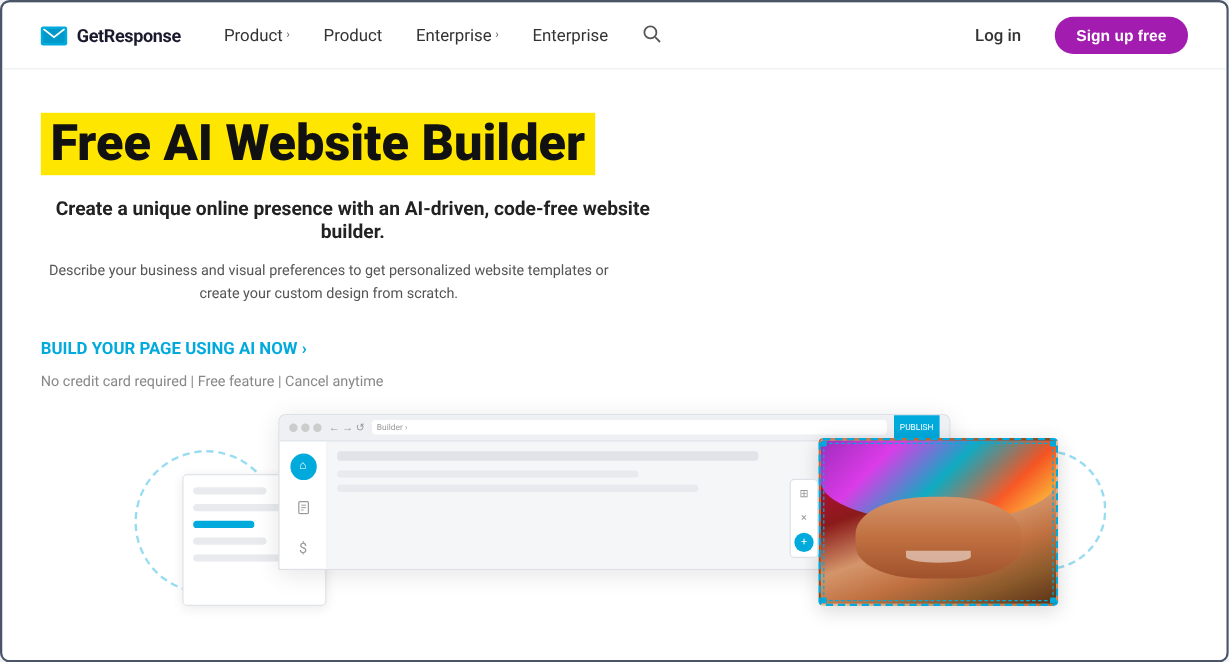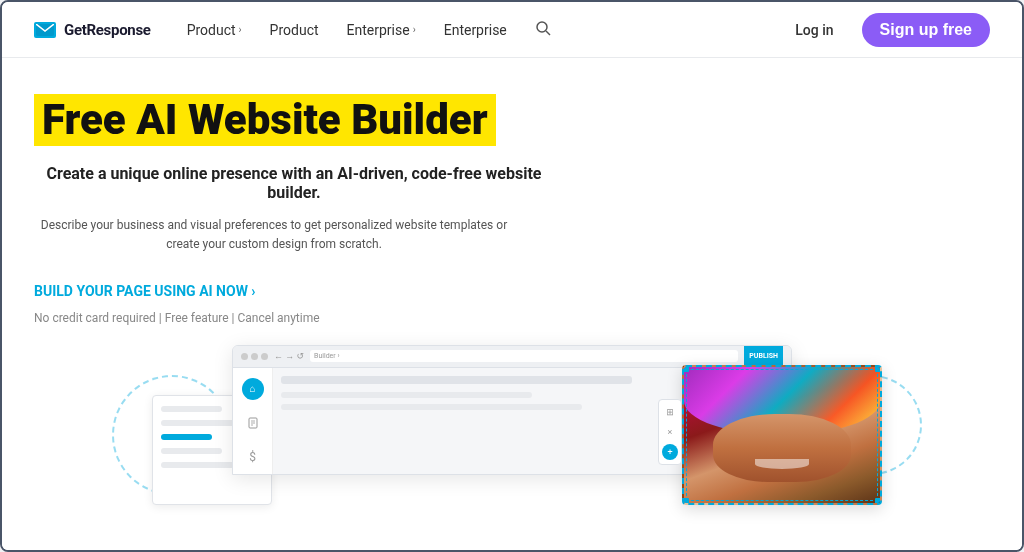--- a/index.html
+++ b/index.html
@@ -89,26 +89,26 @@
     }
 
     .btn-login {
       font-size: 14px;
       color: #333;
       cursor: pointer;
       font-weight: 500;
     }
 
     .btn-signup {
-      background: #8b5cf6;
+      background: #a21caf;
       color: #ffffff;
       border: none;
       border-radius: 20px;
       padding: 8px 18px;
-      font-size: 16px;
+      font-size: 13px;
       font-weight: 600;
       cursor: pointer;
       white-space: nowrap;
     }
 
     
     .hero {
       flex: 1;
       background: #ffffff;
       display: flex;
@@ -243,21 +243,21 @@
       display: flex;
       align-items: center;
     }
 
     .mock-bar-btn {
       background: #00aadd;
       color: #fff;
       font-size: 7px;
       padding: 12px 5px;
       border-radius: 2px;
-      font-weight: 700;
+      font-weight: 400;
     }
 
     .mock-editor-body {
       display: flex;
       height: calc(100% - 22px);
     }
 
     .mock-sidebar-icons {
       width: 40px;
       background: #fff;

